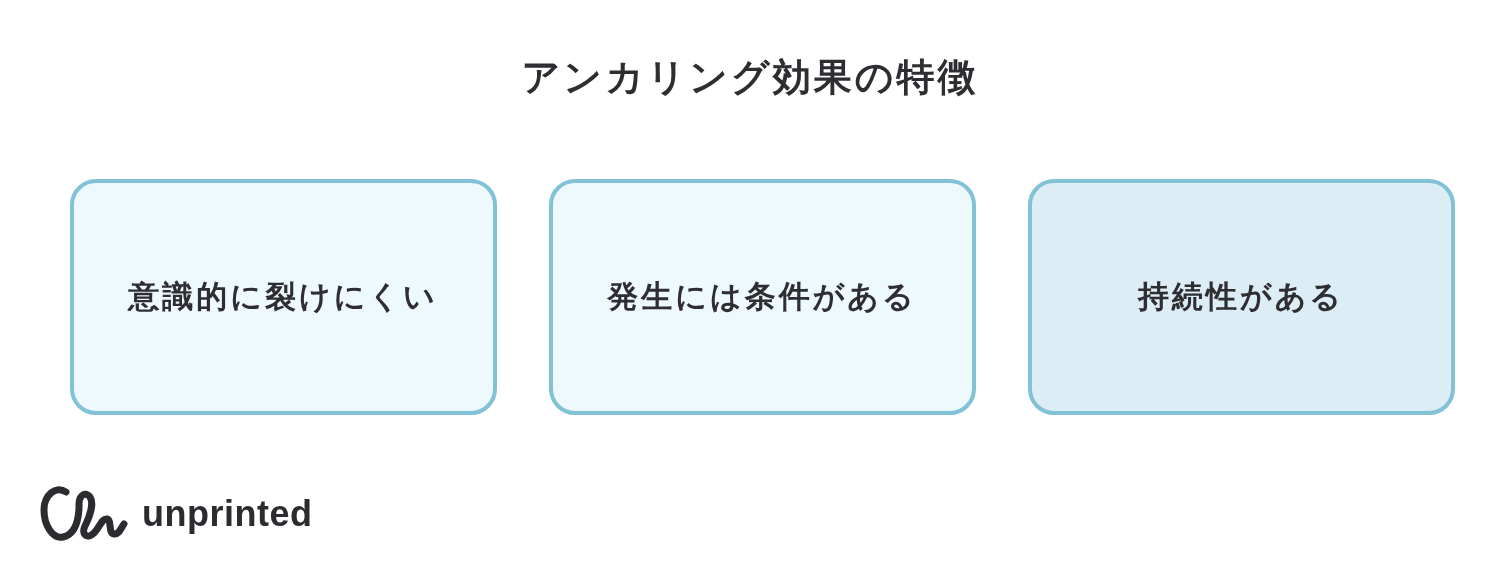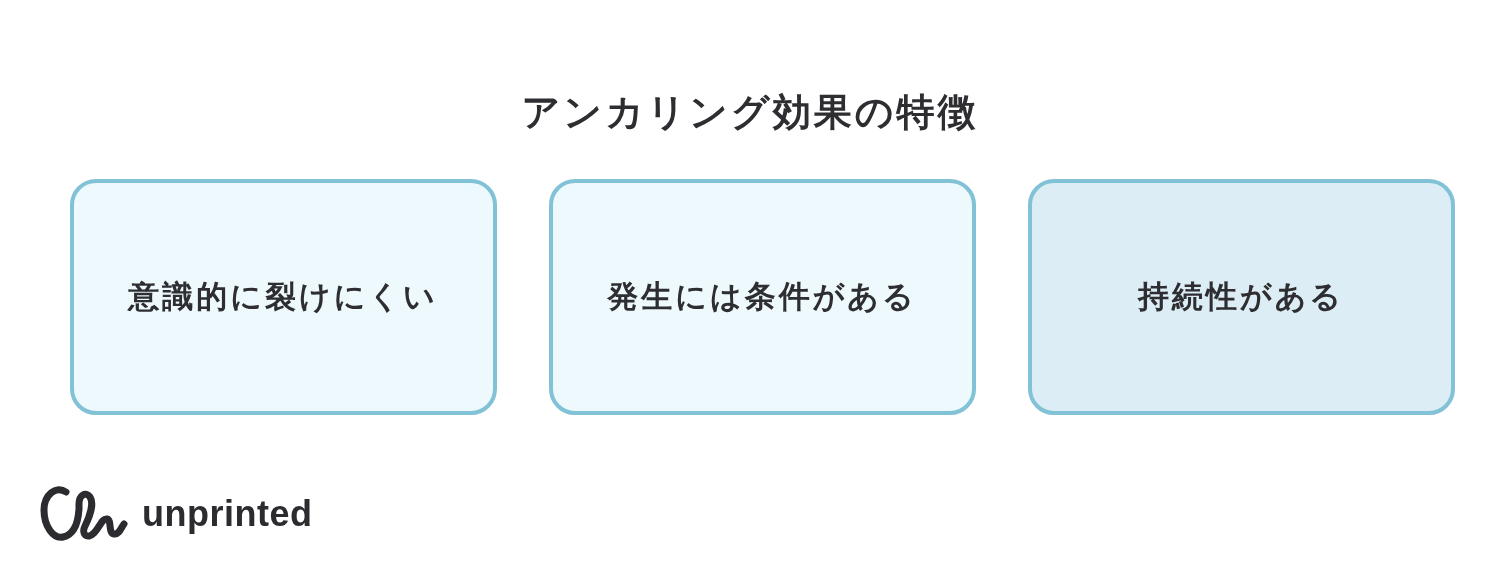--- a/index.html
+++ b/index.html
@@ -21,21 +21,20 @@
   .page-title{
     position:absolute;
     top:52px;
     left:0;
     width:100%;
     text-align:center;
     font-size:38px;
     font-weight:700;
     letter-spacing:3px;
     color:var(--text-color);
-    margin-top:35px;
   }
   .cards-row{
     position:absolute;
     top:179px;
     left:12px;
     width:100%;
     display:flex;
     justify-content:center;
     gap:52px;
   }

